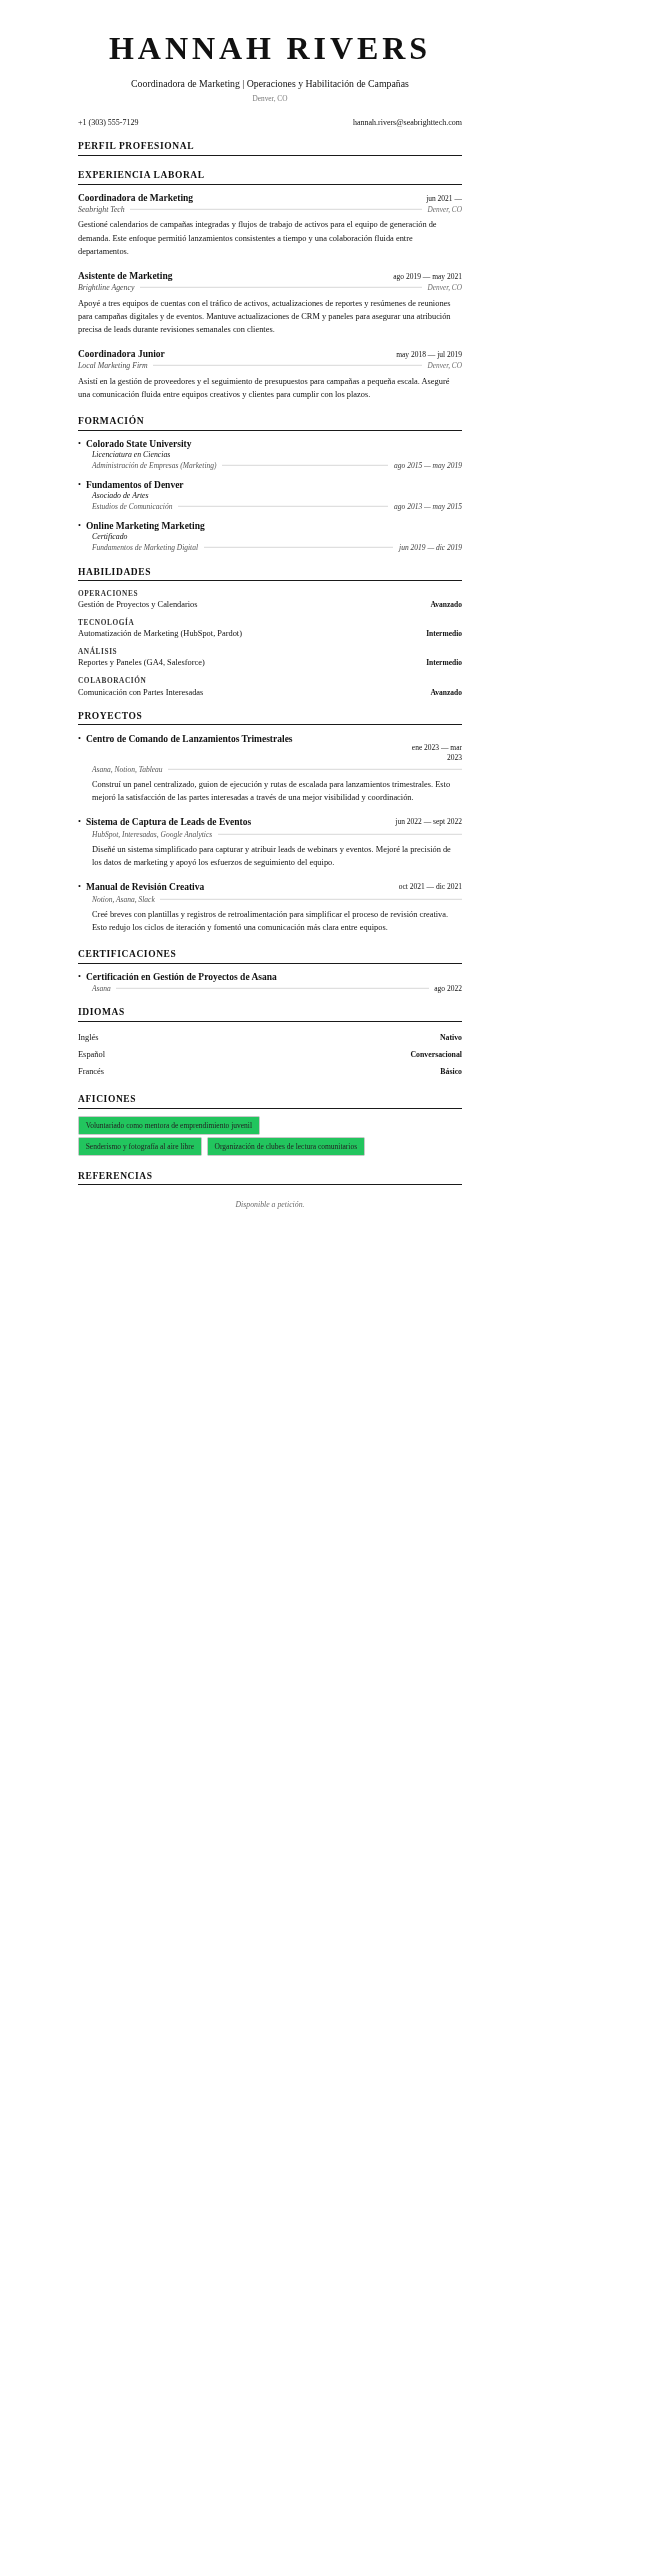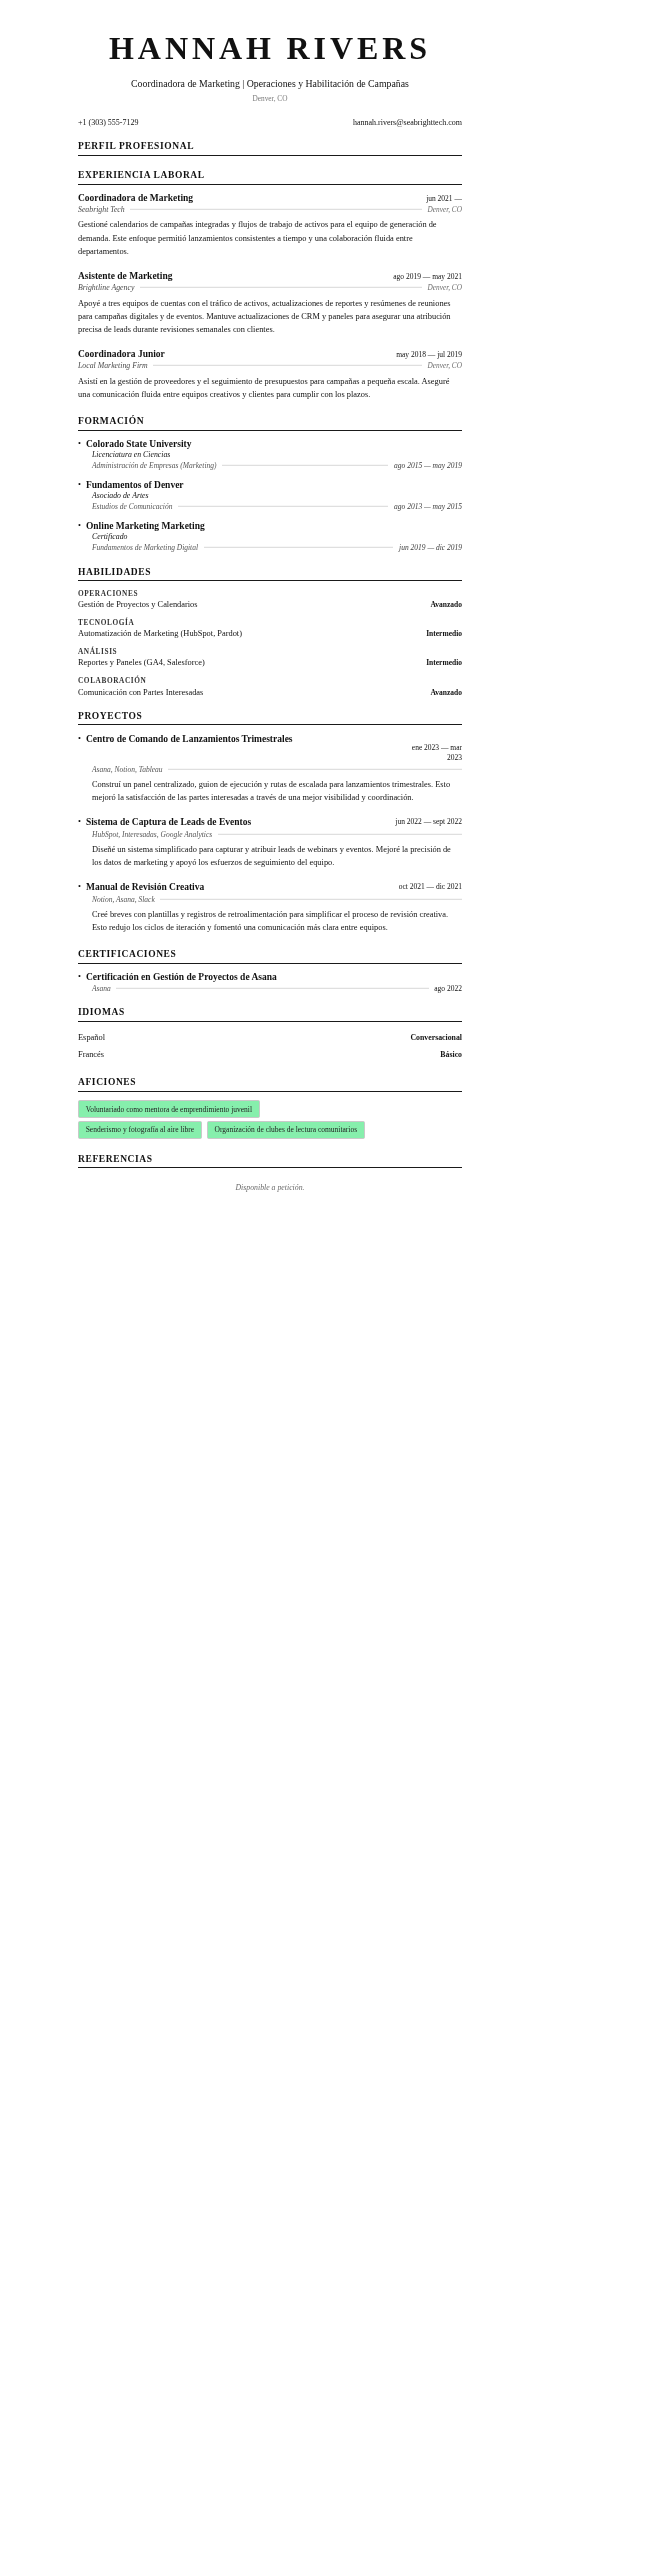--- a/index.html
+++ b/index.html
@@ -247,21 +247,21 @@
 
   
   .chips {
     display: flex;
     flex-wrap: wrap;
     gap: 5px;
     margin-top: 2.2px;
   }
   .chip {
     border: 0.6px solid #c9c9c9;
-    background: #86efac;
+    background: #22c55e;
     border-radius: 1.7px;
     padding: 3.9px 6.7px;
     font-size: 7.5px;
     color: #222;
   }
 
   
   .ref-note {
     text-align: center;
     font-size: 7.8px;
@@ -479,20 +479,24 @@
         <span class="cert-date">ago 2022</span>
       </div>
     </div>
   </div>
 
   <div class="section">
     <h2 class="section-title">IDIOMAS</h2>
     <div class="rule"></div>
 
     <div class="lang-row">
+      <span>Inglés</span>
+      <span class="lang-level">Nativo</span>
+    </div>
+    <div class="lang-row">
       <span>Español</span>
       <span class="lang-level">Conversacional</span>
     </div>
     <div class="lang-row">
       <span>Francés</span>
       <span class="lang-level">Básico</span>
     </div>
   </div>
 
   <div class="section">

